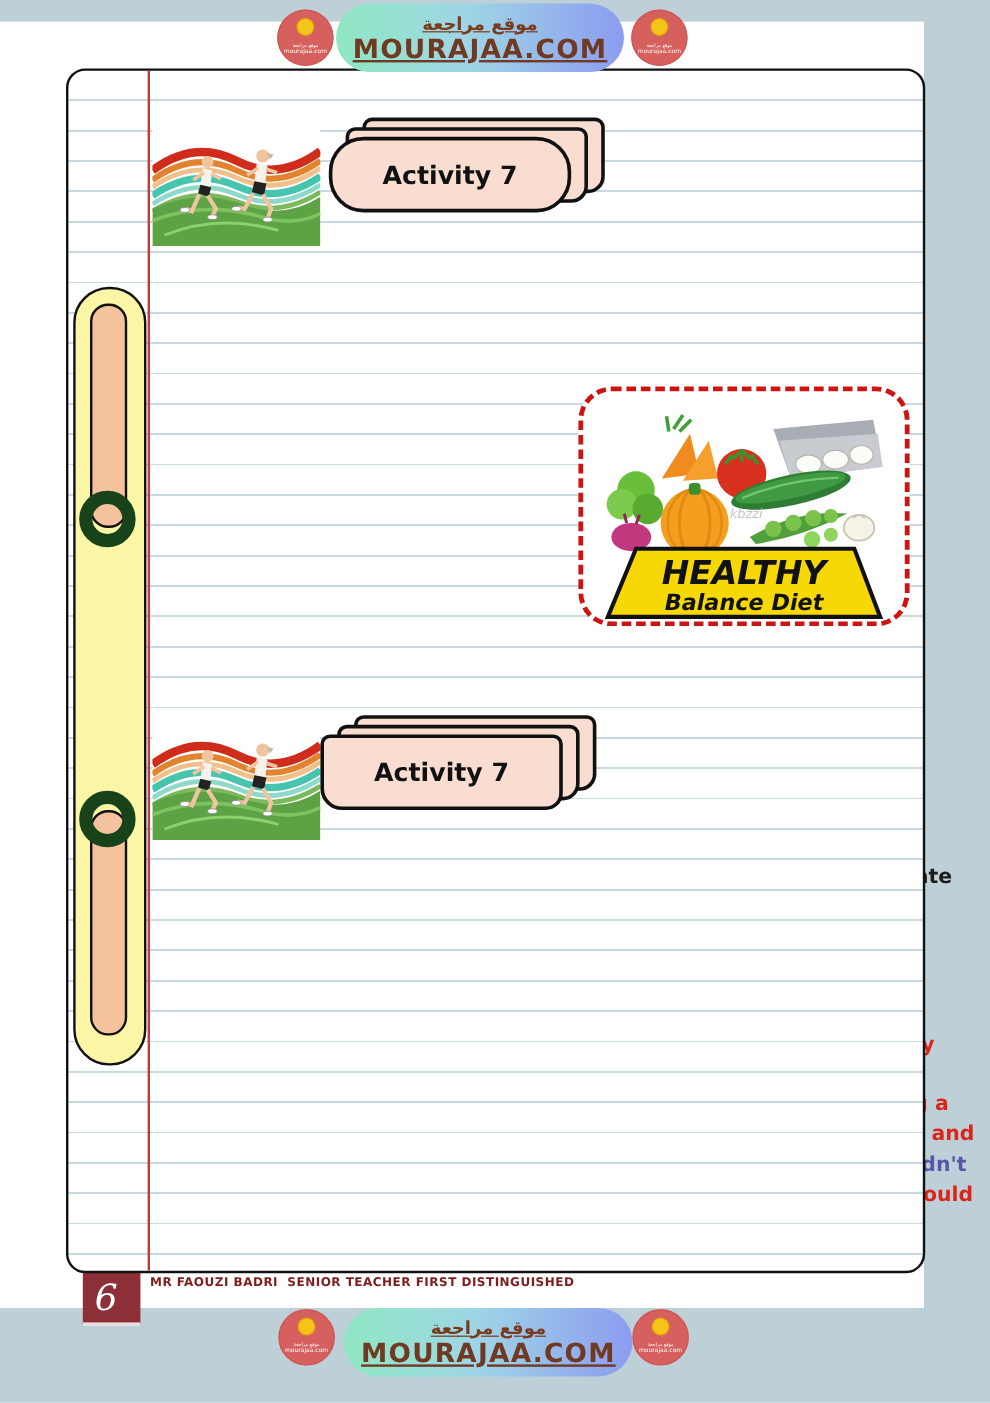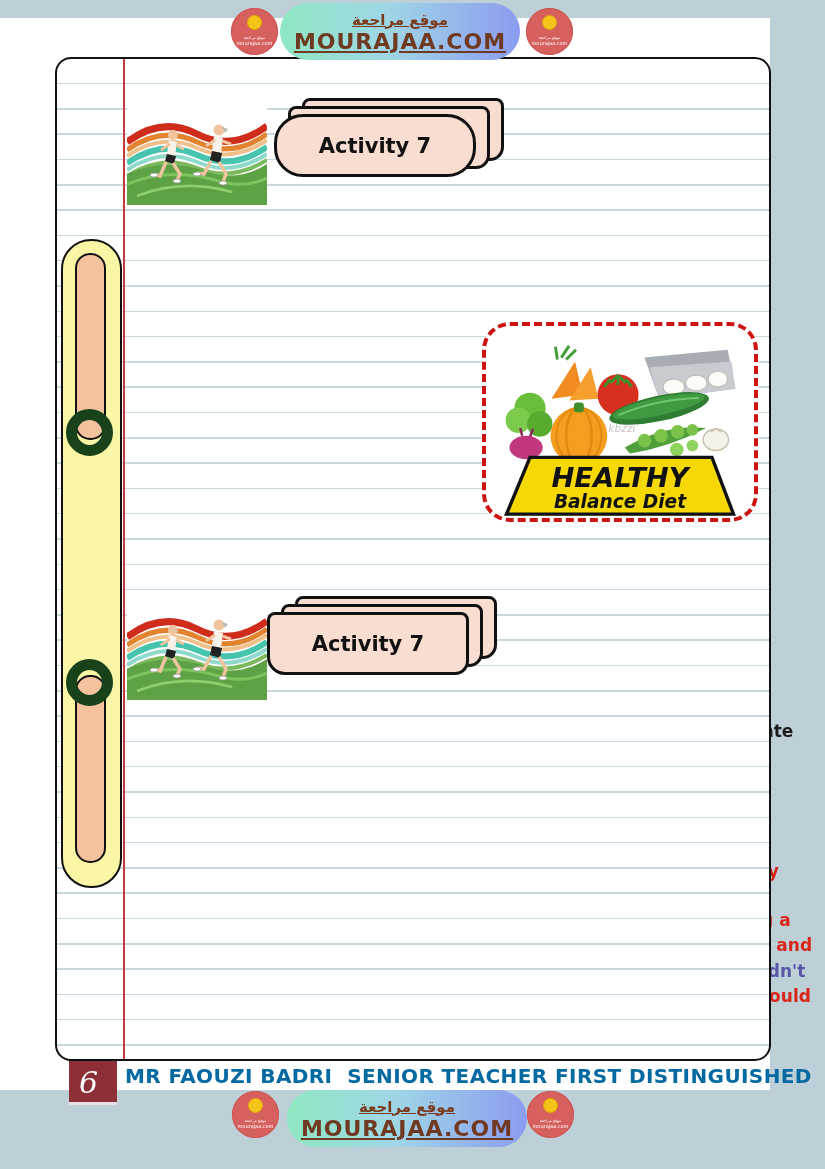--- a/index.html
+++ b/index.html
@@ -63,21 +63,21 @@
   }
   
   .runner-img{position:absolute;width:140px;height:101px;z-index:2;}
   
   .page-num{
     position:absolute;left:69px;top:1058px;width:48px;height:47px;background:#8c2f36;
     color:#fff;font-family:"DejaVu Serif",serif;font-style:italic;font-size:30px;
     display:flex;align-items:flex-end;padding:0 0 2px 10px;box-sizing:border-box;
     border-bottom:3px solid #e8e0e0;
   }
-  .teacher-line{position:absolute;left:125px;top:1064px;font-size:20px;font-weight:bold;color:#0369a1;letter-spacing:.4px;white-space:pre;}
+  .teacher-line{position:absolute;left:125px;top:1064px;font-size:10px;font-weight:bold;color:#7f1d1d;letter-spacing:.4px;white-space:pre;}
 </style>
 </head>
 <body>
 
 <div class="white-backdrop"></div>
 
 <div class="logo-circle" style="left:231px;top:8px;">
   <div class="logo-dot"></div>
   <div class="logo-tiny-ar">موقع مراجعة</div>
   <div class="logo-tiny">mourajaa.com</div>

